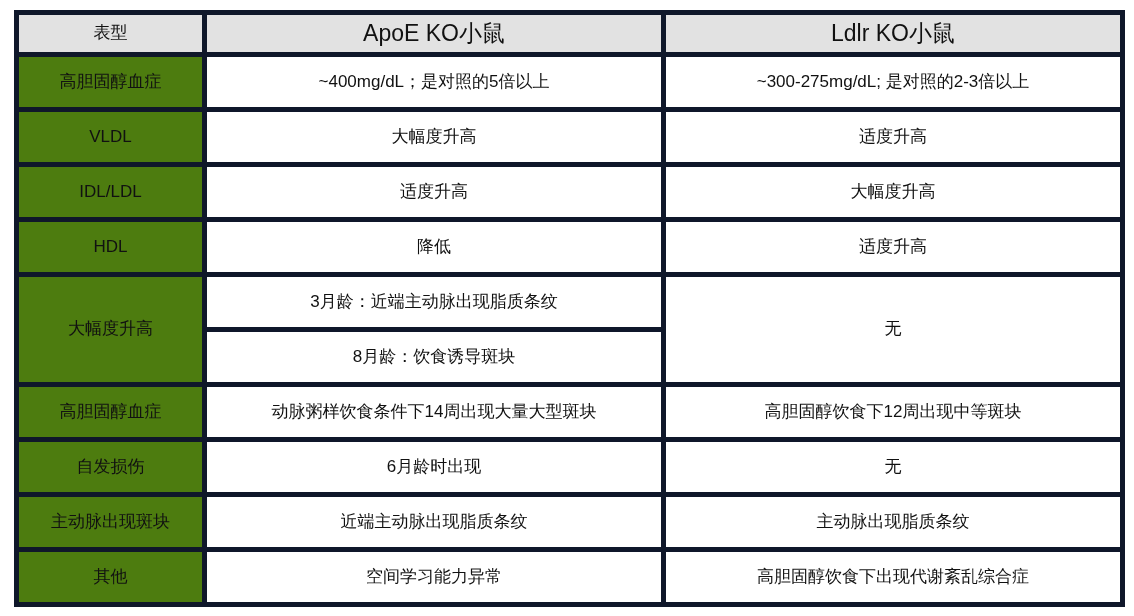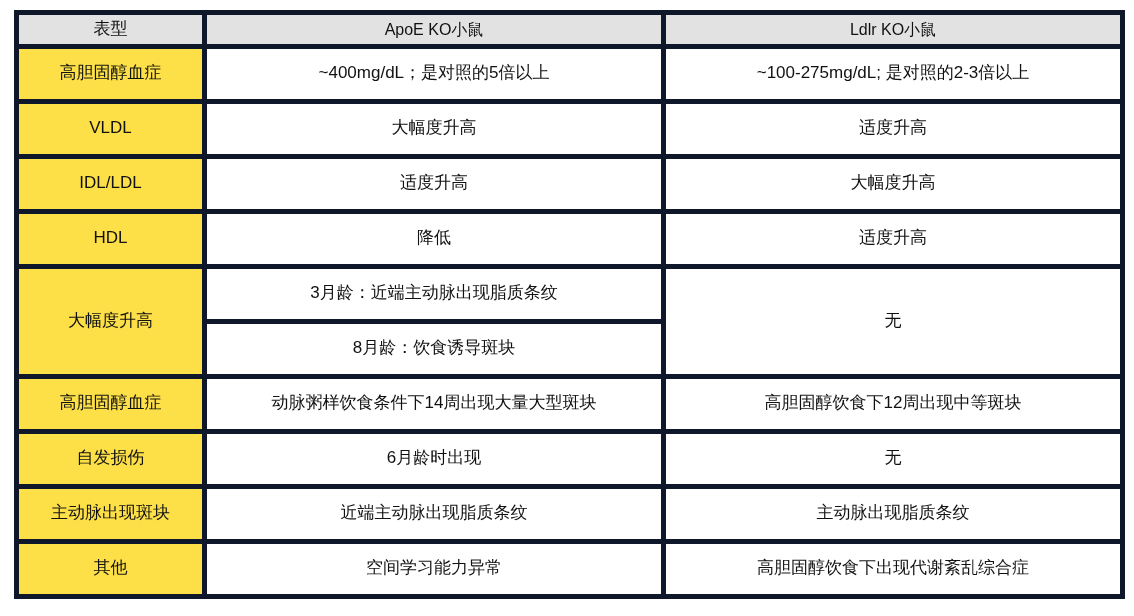--- a/index.html
+++ b/index.html
@@ -47,26 +47,26 @@
   col.c-ldlr  { width: 459px; }
 
   thead th {
     background: #e2e2e2;
     font-weight: bold;
   }
   thead th.head-pheno {
     font-size: 17px;
   }
   thead th.head-strain {
-    font-size: 16px;
+    font-size: 23px;
   }
   td.rowlabel {
     font-weight: bold;
     font-size: 17px;
-    background: #fde047;
+    background: #4d7c0f;
     margin-top: 36px;
   }
   td.cell {
     font-size: 16.5px;
   }
   tr.h-default td { height: 44px; }
 </style>
 </head>
 <body>
 
@@ -82,21 +82,21 @@
         <tr>
           <th class="head-pheno">表型</th>
           <th class="head-strain">ApoE KO小鼠</th>
           <th class="head-strain">Ldlr KO小鼠</th>
         </tr>
       </thead>
       <tbody>
         <tr class="h-default">
           <td class="rowlabel">高胆固醇血症</td>
           <td class="cell">~400mg/dL；是对照的5倍以上</td>
-          <td class="cell">~100-275mg/dL; 是对照的2-3倍以上</td>
+          <td class="cell">~300-275mg/dL; 是对照的2-3倍以上</td>
         </tr>
         <tr class="h-default">
           <td class="rowlabel">VLDL</td>
           <td class="cell">大幅度升高</td>
           <td class="cell">适度升高</td>
         </tr>
         <tr class="h-default">
           <td class="rowlabel">IDL/LDL</td>
           <td class="cell">适度升高</td>
           <td class="cell">大幅度升高</td>

